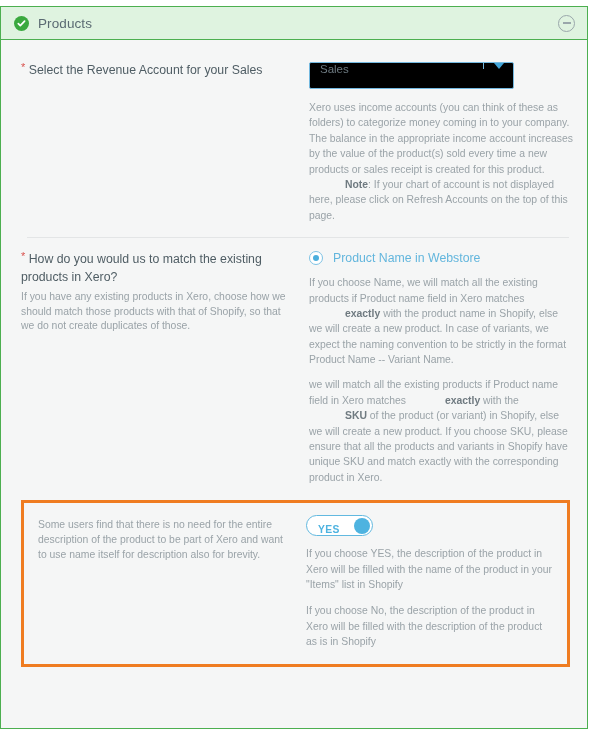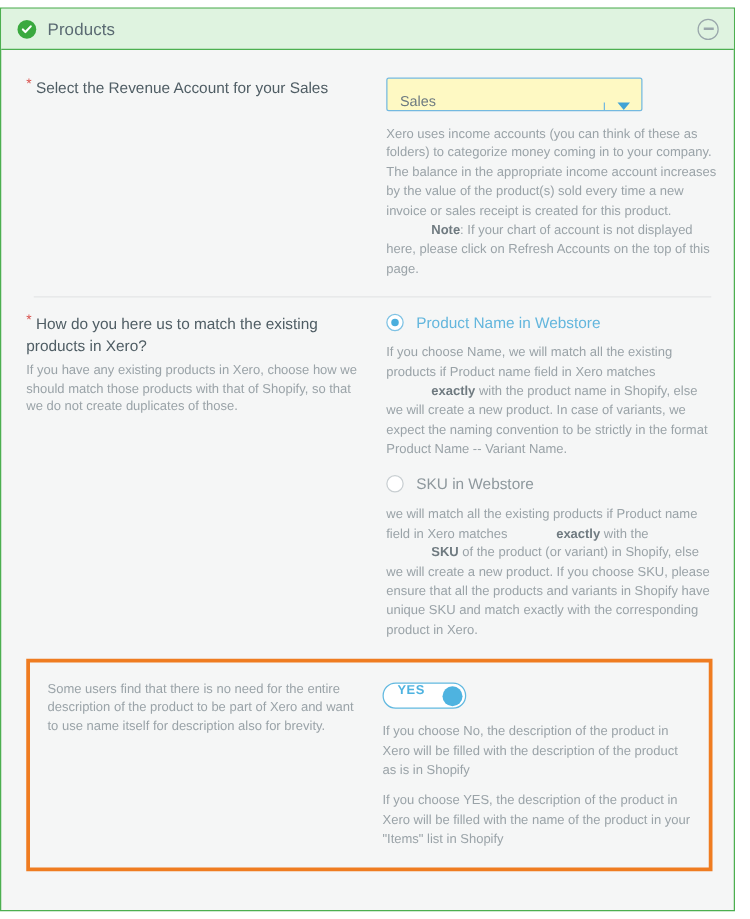--- a/index.html
+++ b/index.html
@@ -78,22 +78,22 @@
     font-size: 10.4px;
     color: #9aa3a8;
     line-height: 1.48;
   }
   .helptext b { color: #6f7a80; font-weight: bold; padding-left: 36px; }
 
   
   .select-wrap {
     width: 205px; height: 27px;
     border: 1px solid #74b9e0;
-    background: #fef9c3;
-    display: flex; align-items: flex-end;
+    background: #000000;
+    display: flex; align-items: flex-start;
     border-radius: 2px;
     gap: 48px;
   }
   .select-value {
     flex: 1 1 auto;
     display: flex; align-items: center;
     padding-left: 10px;
     font-size: 11.5px;
     color: #6d7a81;
   }
@@ -130,21 +130,21 @@
   }
   .radio-label {
     margin-left: 10px;
     font-size: 12.3px;
     color: #63b6dd;
   }
   .radio-label.off { color: #8e989d; }
 
   
   .toggle {
-    display: inline-flex; align-items: flex-start;
+    display: inline-flex; align-items: flex-end;
     height: 21px; width: 67px;
     border-radius: 11px;
     position: relative;
   }
   .toggle.on {
     border: 1.4px solid #62b9e0;
     background: #ffffff;
     justify-content: flex-start;
   }
   .toggle .knob {
@@ -194,67 +194,63 @@
           <span>Select the Revenue Account for your Sales</span>
         </div>
       </div>
       <div class="col-right">
         <div class="select-wrap">
           <span class="select-value">Sales</span>
           <span class="select-arrow">
             <span class="caret"></span>
           </span>
         </div>
-        <div class="helptext" style="margin-top:11px;">Xero uses income accounts (you can think of these as folders) to categorize money coming in to your company. The balance in the appropriate income account increases by the value of the product(s) sold every time a new invoice or sales receipt is created for this product.</div>
+        <div class="helptext" style="margin-top:11px;">Xero uses income accounts (you can think of these as folders) to categorize money coming in to your company. The balance in the appropriate income account increases by the value of the product(s) sold every time a new products or sales receipt is created for this product.</div>
         <div class="helptext">
           <b>Note</b><span>: If your chart of account is not displayed here, please click on Refresh Accounts on the top of this page.</span>
         </div>
       </div>
     </div>
 
     <div class="divider" style="margin-top:14px;"></div>
 
     <div class="row" style="padding-top:13px;">
       <div class="col-left">
         <div class="q-label">
           <span class="req">*</span>
-          <span>How do you here us to match the existing products in Xero?</span>
+          <span>How do you would us to match the existing products in Xero?</span>
         </div>
         <div class="q-sub">If you have any existing products in Xero, choose how we should match those products with that of Shopify, so that we do not create duplicates of those.</div>
       </div>
       <div class="col-right">
 
         <div class="radio-line">
           <span class="radio">
             <span class="dot"></span>
           </span>
           <span class="radio-label">Product Name in Webstore</span>
         </div>
         <div class="helptext" style="margin-top:10px;">
           <span>If you choose Name, we will match all the existing products if Product name field in Xero matches </span><b>exactly</b><span> with the product name in Shopify, else we will create a new product. In case of variants, we expect the naming convention to be strictly in the format Product Name -- Variant Name.</span>
         </div>
 
-        <div class="radio-line" style="margin-top:13px;">
-          <span class="radio off"></span>
-          <span class="radio-label off">SKU in Webstore</span>
-        </div>
         <div class="helptext" style="margin-top:10px;">
           <span>we will match all the existing products if Product name field in Xero matches </span><b>exactly</b><span> with the </span><b>SKU</b><span> of the product (or variant) in Shopify, else we will create a new product. If you choose SKU, please ensure that all the products and variants in Shopify have unique SKU and match exactly with the corresponding product in Xero.</span>
         </div>
       </div>
     </div>
 
     <div class="highlight-box" style="margin-top:15px;">
       <div class="col-left">
         <div class="q-sub">Some users find that there is no need for the entire description of the product to be part of Xero and want to use name itself for description also for brevity.</div>
       </div>
       <div class="col-right">
         <div class="toggle on">
           <span class="t-label">YES</span>
           <span class="knob"></span>
         </div>
+        <div class="helptext" style="margin-top:9px;">If you choose YES, the description of the product in Xero will be filled with the name of the product in your "Items" list in Shopify</div>
         <div class="helptext" style="margin-top:11px;">If you choose No, the description of the product in Xero will be filled with the description of the product as is in Shopify</div>
-        <div class="helptext" style="margin-top:9px;">If you choose YES, the description of the product in Xero will be filled with the name of the product in your "Items" list in Shopify</div>
       </div>
     </div>
 
   </div>
 </div>
 
 </body></html>

